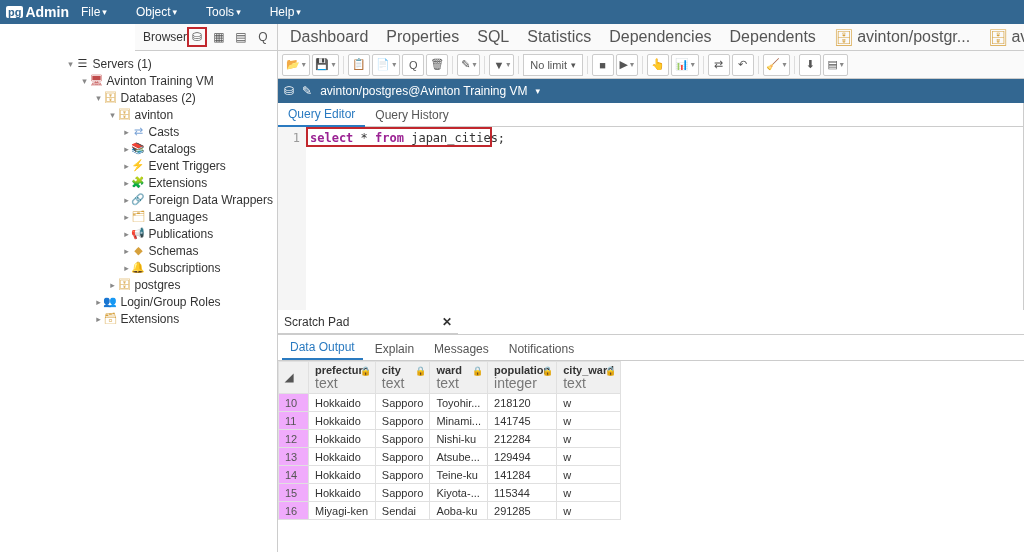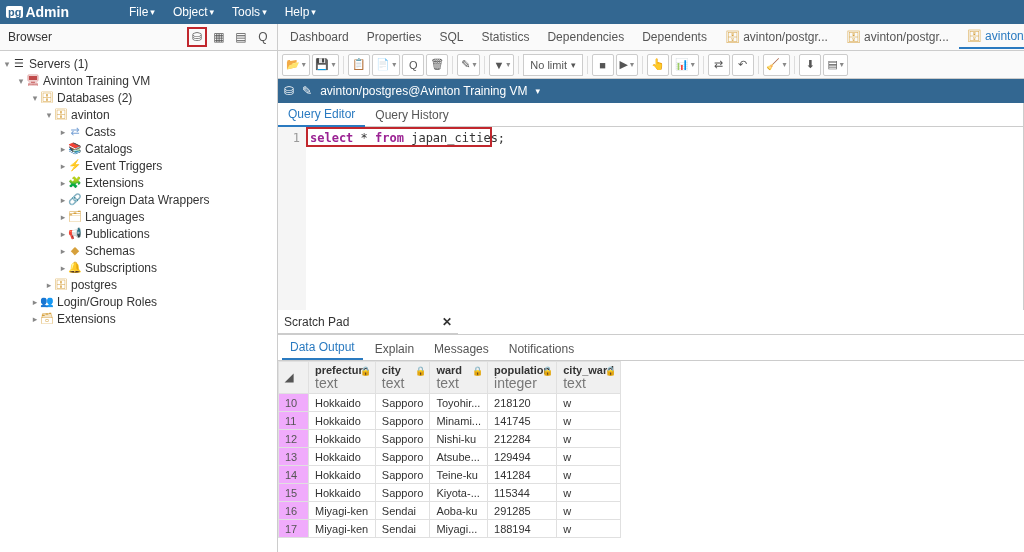--- a/index.html
+++ b/index.html
@@ -2,44 +2,44 @@
 <html><head>
 <meta charset="utf-8">
 <style>
 * { margin: 0; padding: 0; box-sizing: border-box; }
 body { font-family: -apple-system, "Segoe UI", Arial, sans-serif; font-size: 12px; color: #333; background: #fff; width: 1024px; height: 552px; overflow: hidden; }
 
 
 .brand-bar { background: #336791; height: 24px; display: flex; align-items: center; color: #fff; padding: 0 6px; gap: 12px; }
 .brand-logo { font-weight: bold; font-size: 14px; display: flex; align-items: center; gap: 2px;}
 .pg-box { background: #fff; color: #336791; padding: 0 2px; border-radius: 2px; font-size: 11px; font-weight: bold; }
-.menu { display: flex; gap: 18px; font-size: 12px; margin-left: 48px; }
+.menu { display: flex; gap: 29px; font-size: 12px; }
 .menu-item { cursor: pointer; display: flex; align-items: center; gap: 2px; }
 .chev { font-size: 9px; }
 
 .main-split { display: flex; height: calc(552px - 24px); }
 
 
-.left { width: 278px; border-right: 1px solid #ccc; display: flex; flex-direction: column; }
+.left { width: 278px; border-right: 1px solid #ccc; display: flex; flex-direction: column; align-items: flex-end; }
 .browser-header { height: 27px; display: flex; align-items: center; justify-content: space-between; border-bottom: 1px solid #ccc; padding: 0 4px 0 8px; background: #fafafa;}
 .browser-tools { display: flex; gap: 2px; align-items: center; }
 .btool { width: 20px; height: 20px; border: 1px solid transparent; display: flex; align-items: center; justify-content: center; cursor: pointer; font-size: 12px; color: #555;}
 .btool.highlighted { border: 2px solid #c1272d; }
 
 .tree { padding: 4px 0; overflow: auto; flex: 1; }
 .tree-row { display: flex; align-items: center; height: 17px; cursor: pointer; white-space: nowrap; padding-right: 4px;}
 .toggle { width: 10px; text-align: center; font-size: 9px; color: #888; }
 .icon-slot { width: 14px; height: 14px; display: inline-flex; align-items: center; justify-content: center; margin-right: 3px; font-size: 11px;}
 .lv0{padding-left:2px}.lv1{padding-left:16px}.lv2{padding-left:30px}.lv3{padding-left:44px}.lv4{padding-left:58px}
 
 
 .right { flex: 1; display: flex; flex-direction: column; overflow: hidden; }
 
 
-.tabs { height: 27px; display: flex; align-items: center; border-bottom: 1px solid #ccc; background: #fafafa; gap: 2px; padding: 0 4px; font-size: 12px; overflow: hidden;}
+.tabs { height: 27px; display: flex; align-items: center; border-bottom: 1px solid #ccc; background: #fafafa; gap: 2px; padding: 0 4px; font-size: 16px; overflow: hidden;}
 .tab { padding: 4px 8px; color: #555; cursor: pointer; white-space: nowrap; display:flex; align-items:center; gap:3px;}
 .tab.active { color: #2a7ac0; border-bottom: 2px solid #2a7ac0; }
 .tab .db-i{color:#d6a03c;}
 
 
 .qtoolbar { height: 28px; display: flex; align-items: center; border-bottom: 1px solid #ccc; background: #fafafa; padding: 0 4px; gap: 2px;}
 .qbtn { min-width: 22px; height: 22px; border: 1px solid #ccc; background: #fff; display: inline-flex; align-items: center; justify-content: center; cursor: pointer; font-size: 11px; color: #555; border-radius:2px; padding:0 3px;}
 .qbtn.drop::after { content: "▾"; font-size: 8px; margin-left: 2px; color:#888;}
 .qsep { width: 1px; height: 18px; background: #ddd; margin: 0 2px;}
 .nolimit { display: flex; align-items: center; border:1px solid #ccc; height:22px; padding:0 6px; font-size:11px; color:#555; background:#fff; cursor:pointer; gap:4px;}
@@ -394,25 +394,17 @@
               <td>w</td>
             </tr>
             <tr>
               <td class="rownum">16</td>
               <td>Miyagi-ken</td>
               <td>Sendai</td>
               <td>Aoba-ku</td>
               <td class="num">291285</td>
               <td>w</td>
             </tr>
-            <tr>
-              <td class="rownum">17</td>
-              <td>Miyagi-ken</td>
-              <td>Sendai</td>
-              <td>Miyagi...</td>
-              <td class="num">188194</td>
-              <td>w</td>
-            </tr>
           </tbody>
       </table>
     </div>
   </div>
 </div>
 
 </body></html>

